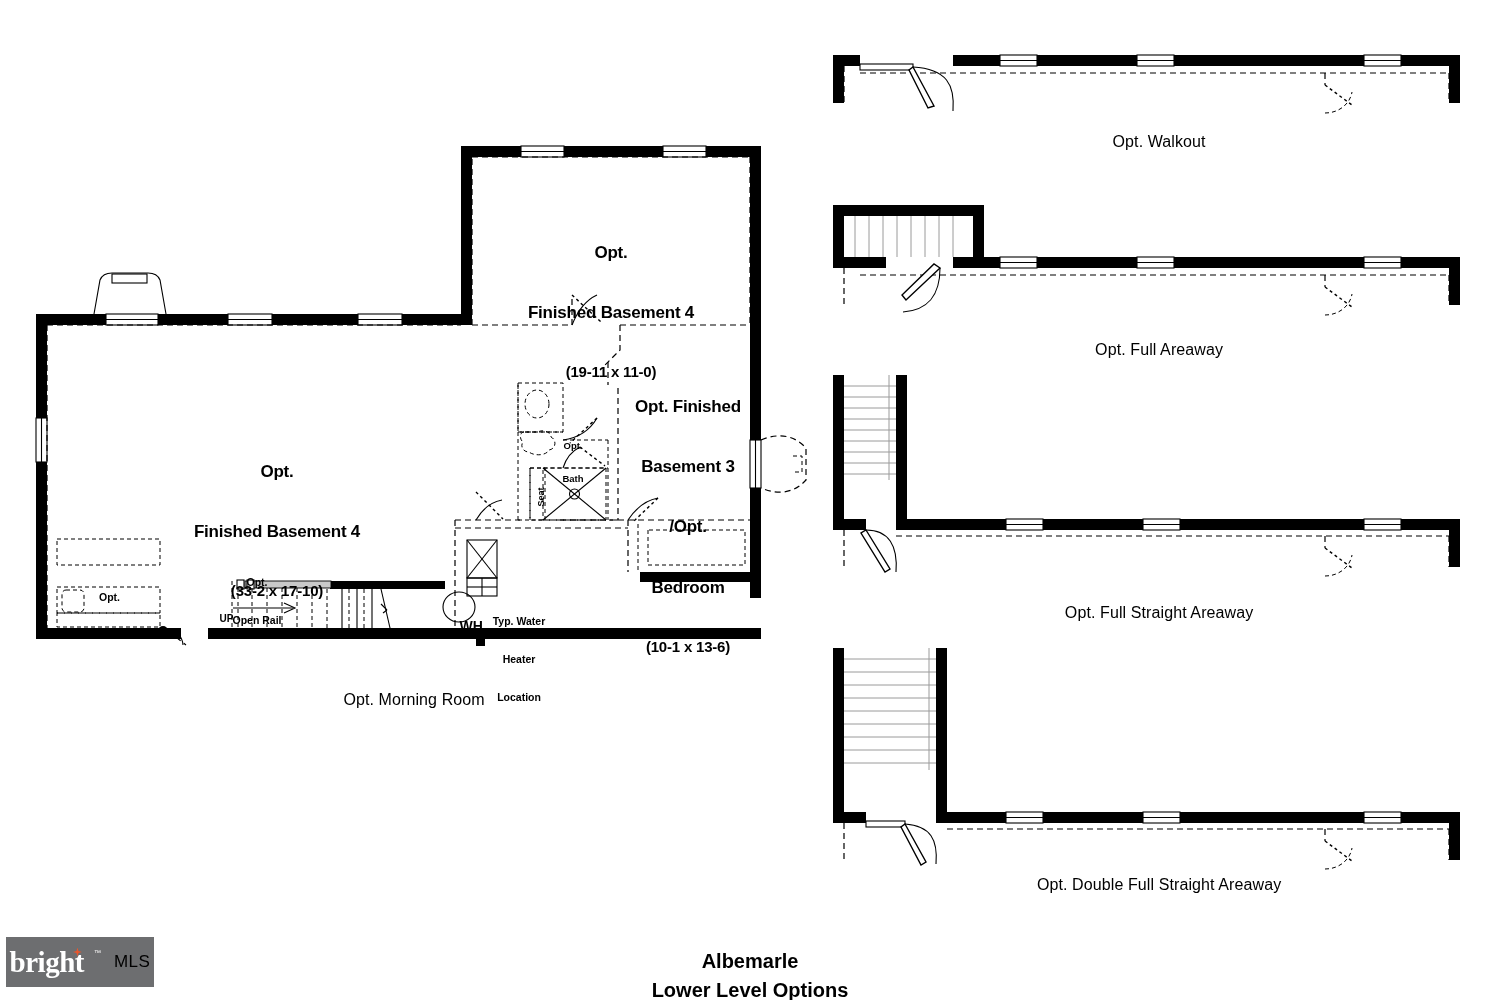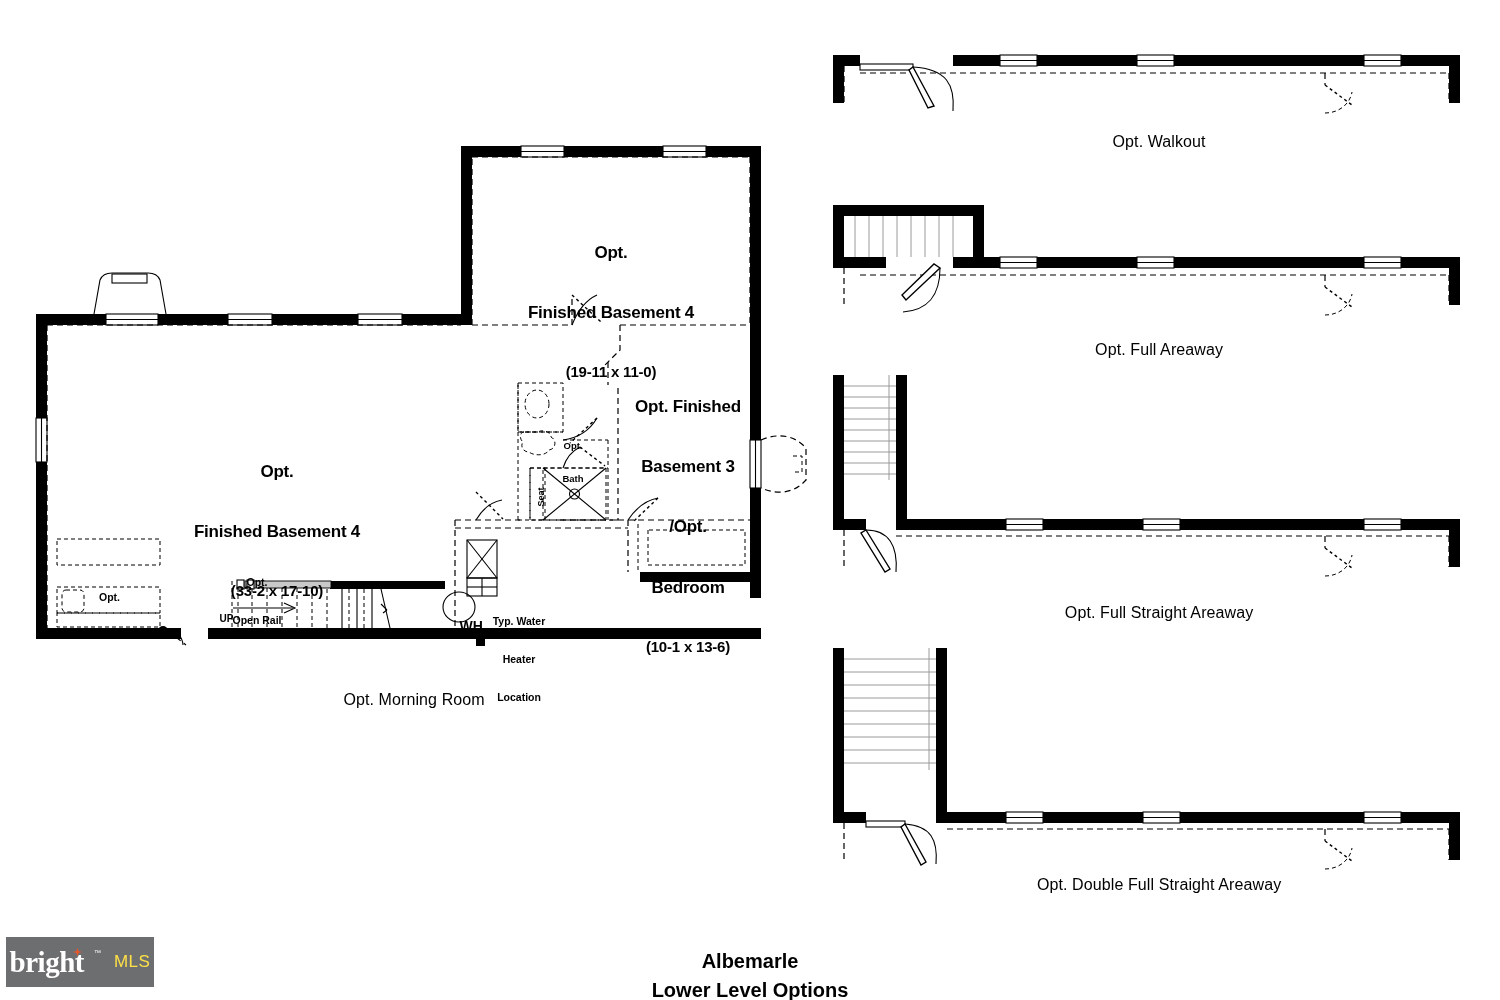--- a/index.html
+++ b/index.html
@@ -129,21 +129,21 @@
   #logo .tm {
     font-family: "Liberation Sans", sans-serif;
     font-size: 7px;
     color: #ffffff;
     align-self: flex-start;
     margin-top: 12px;
   }
   #logo .mls {
     font-family: "Liberation Sans", sans-serif;
     font-size: 17px;
-    color: #fde047;
+    color: #000000;
     letter-spacing: 0.5px;
     margin-left: 3px;
   }
 </style>
 </head>
 <body>
 
 <div id="page">
 
   <svg class="plan" viewBox="0 0 1500 1000">

